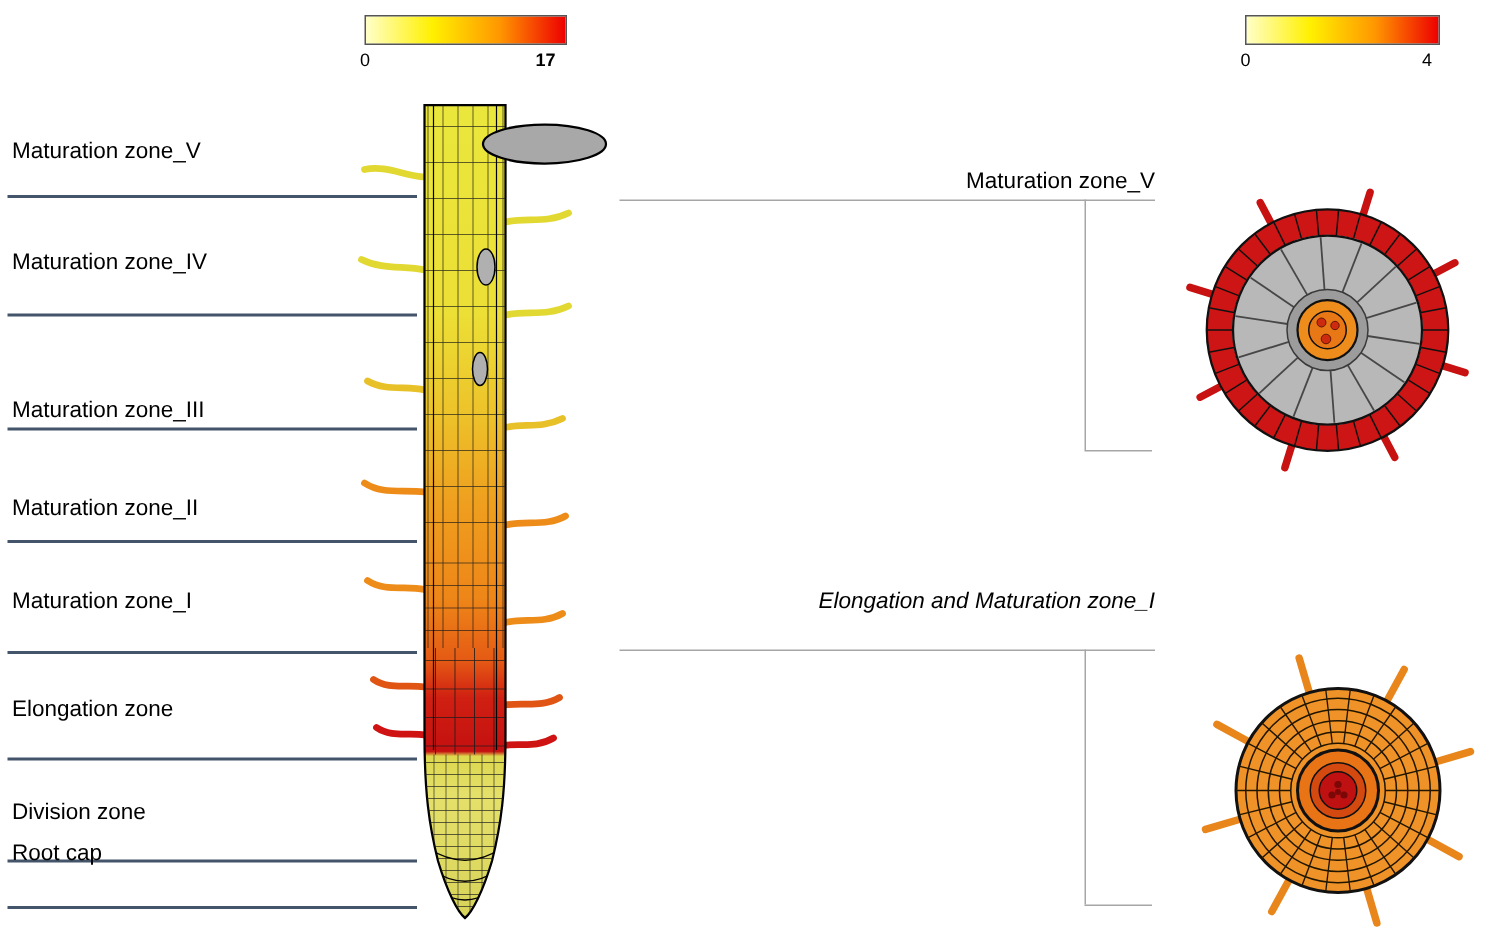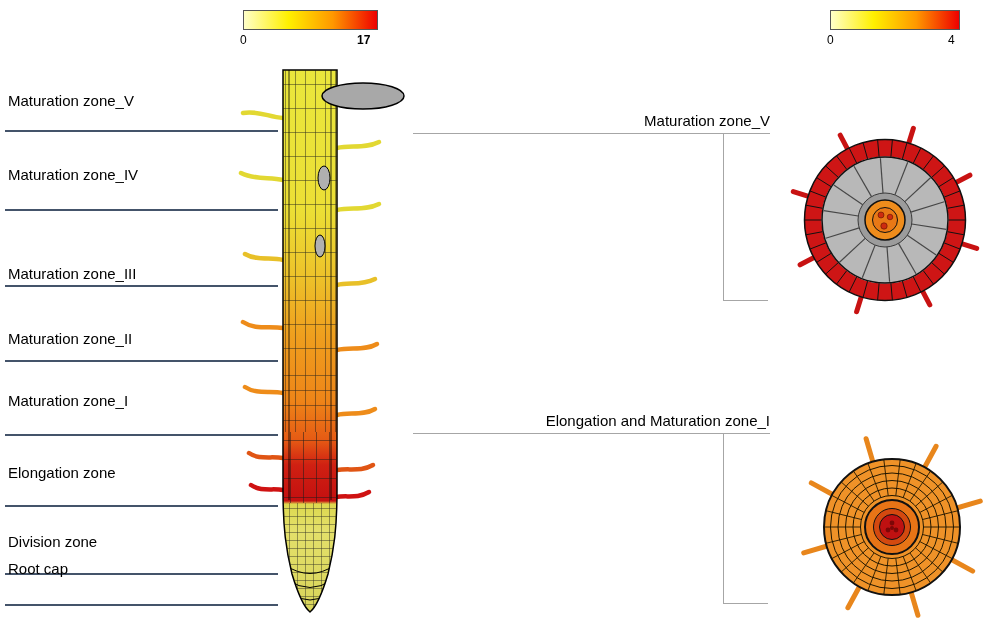--- a/index.html
+++ b/index.html
@@ -37,21 +37,21 @@
   <div class="zlabel" style="top:392px;">Maturation zone_I</div>
   <div class="zline" style="top:434px;"></div>
   <div class="zlabel" style="top:464px;">Elongation zone</div>
   <div class="zline" style="top:505px;"></div>
   <div class="zlabel" style="top:533px;">Division zone</div>
   <div class="zline" style="top:573px;"></div>
   <div class="zlabel" style="top:560px;">Root cap</div>
   <div class="zline" style="top:604px;"></div>
 
   <div class="sec-title" style="top:112px;">Maturation zone_V</div>
-  <div class="sec-title" style="top:412px;">Elongation and Maturation zone_I</div>
+  <div class="sec-title" style="top:392px;font-style:italic;">Elongation and Maturation zone_I</div>
 
   <div class="conn" style="left:413px;top:133px;width:357px;height:1px;"></div>
   <div class="conn" style="left:723px;top:133px;width:1px;height:167px;"></div>
   <div class="conn" style="left:723px;top:300px;width:45px;height:1px;"></div>
   <div class="conn" style="left:413px;top:433px;width:357px;height:1px;"></div>
   <div class="conn" style="left:723px;top:433px;width:1px;height:170px;"></div>
   <div class="conn" style="left:723px;top:603px;width:45px;height:1px;"></div>
 
   <svg width="180" height="560" viewBox="0 0 180 560" style="left:225px;top:60px;">
     <defs>

